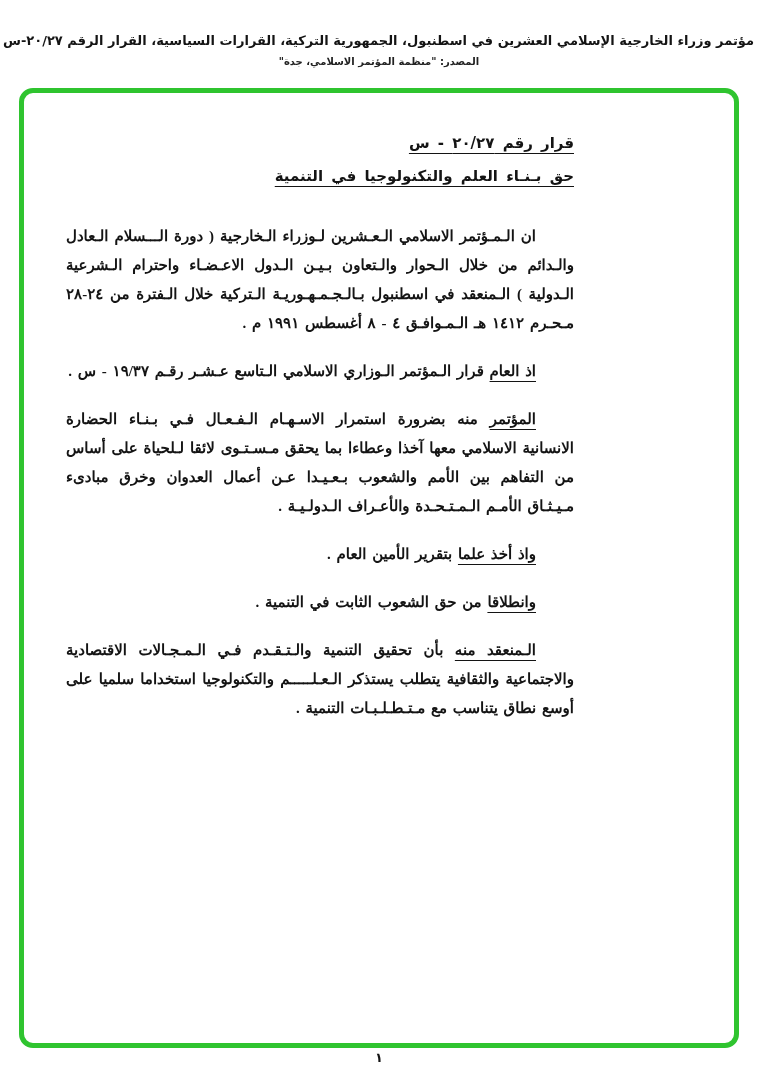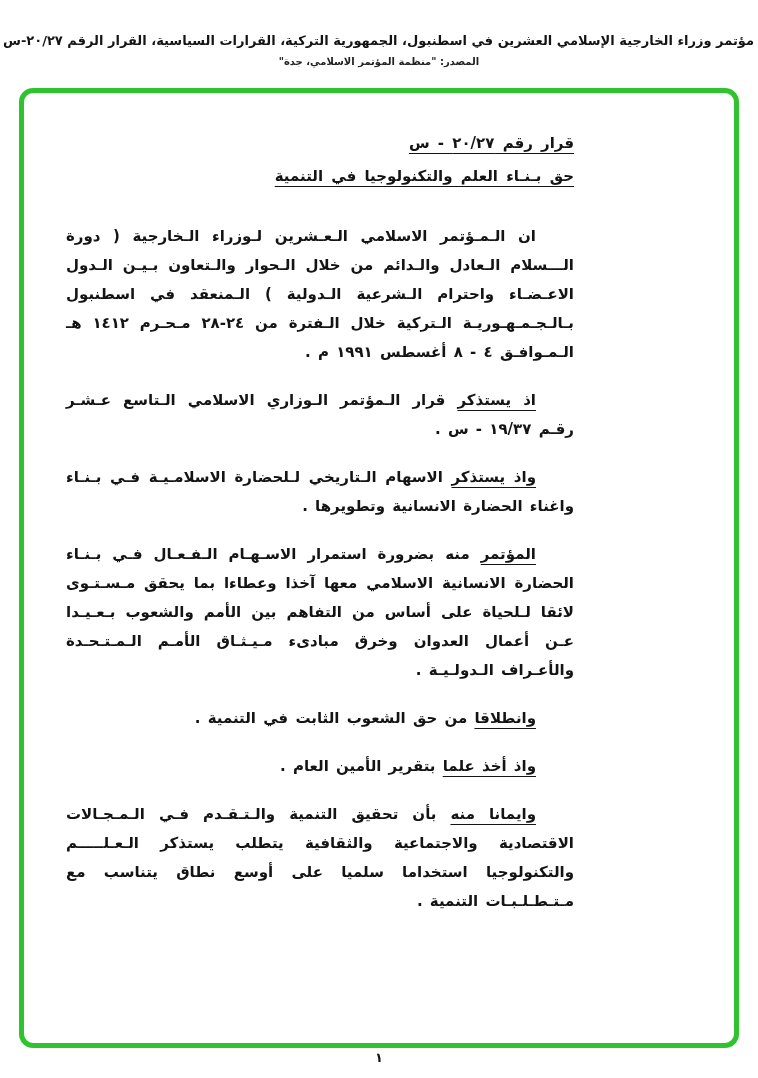--- a/index.html
+++ b/index.html
@@ -67,20 +67,21 @@
   .body-text { margin-top: 34px; }
   .para {
     font-size: 15px;
     font-weight: 700;
     line-height: 29px;
     text-align: justify;
     text-indent: 38px;
     word-spacing: 2px;
     letter-spacing: 0.2px;
     margin-bottom: 19px;
+    font-family: Liberation Serif, serif;
   }
   .page-number {
     position: absolute;
     top: 1050px;
     right: 0;
     left: 0;
     text-align: center;
     font-size: 13px;
     font-weight: 700;
   }
@@ -102,30 +103,29 @@
       </div>
       <div class="title-row">
         <span class="u">حق بـنـاء العلم والتكنولوجيا في التنمية</span>
       </div>
     </div>
 
     <div class="body-text">
 
       <p class="para"><span class="u"></span><span>ان الـمـؤتمر الاسلامي الـعـشرين لـوزراء الـخارجية ( دورة الـــسلام الـعادل والـدائم من خلال الـحوار والـتعاون بـيـن الـدول الاعـضـاء واحترام الـشرعية الـدولية ) الـمنعقد في اسطنبول بـالـجـمـهـوريـة الـتركية خلال الـفترة من ٢٤-٢٨ مـحـرم ١٤١٢ هـ الـمـوافـق ٤ - ٨ أغسطس ١٩٩١ م .</span></p>
 
-      <p class="para"><span class="u">اذ يستذكر</span><span> قرار الـمؤتمر الـوزاري الاسلامي الـتاسع عـشـر رقـم ١٩/٣٧ - س .</span></p>
+      <p class="para"><span class="u">اذ العام</span><span> قرار الـمؤتمر الـوزاري الاسلامي الـتاسع عـشـر رقـم ١٩/٣٧ - س .</span></p>
 
-      <p class="para"><span class="u">واذ يستذكر</span><span> الاسهام الـتاريخي لـلحضارة الاسلامـيـة فـي بـنـاء واغناء الحضارة الانسانية وتطويرها .</span></p>
 
       <p class="para"><span class="u">المؤتمر</span><span> منه بضرورة استمرار الاسـهـام الـفـعـال فـي بـنـاء الحضارة الانسانية الاسلامي معها آخذا وعطاءا بما يحقق مـسـتـوى لائقا لـلحياة على أساس من التفاهم بين الأمم والشعوب بـعـيـدا عـن أعمال العدوان وخرق مبادىء مـيـثـاق الأمـم الـمـتـحـدة والأعـراف الـدولـيـة .</span></p>
 
+      <p class="para"><span class="u">واذ أخذ علما</span><span> بتقرير الأمين العام .</span></p>
+
       <p class="para"><span class="u">وانطلاقا</span><span> من حق الشعوب الثابت في التنمية .</span></p>
 
-      <p class="para"><span class="u">واذ أخذ علما</span><span> بتقرير الأمين العام .</span></p>
-
-      <p class="para"><span class="u">وايمانا منه</span><span> بأن تحقيق التنمية والـتـقـدم فـي الـمـجـالات الاقتصادية والاجتماعية والثقافية يتطلب يستذكر الـعـلـــــم والتكنولوجيا استخداما سلميا على أوسع نطاق يتناسب مع مـتـطـلـبـات التنمية .</span></p>
+      <p class="para"><span class="u">الـمنعقد منه</span><span> بأن تحقيق التنمية والـتـقـدم فـي الـمـجـالات الاقتصادية والاجتماعية والثقافية يتطلب يستذكر الـعـلـــــم والتكنولوجيا استخداما سلميا على أوسع نطاق يتناسب مع مـتـطـلـبـات التنمية .</span></p>
 
     </div>
   </div>
 
   <div class="page-number">١</div>
 
 </div>
 
 </body></html>

